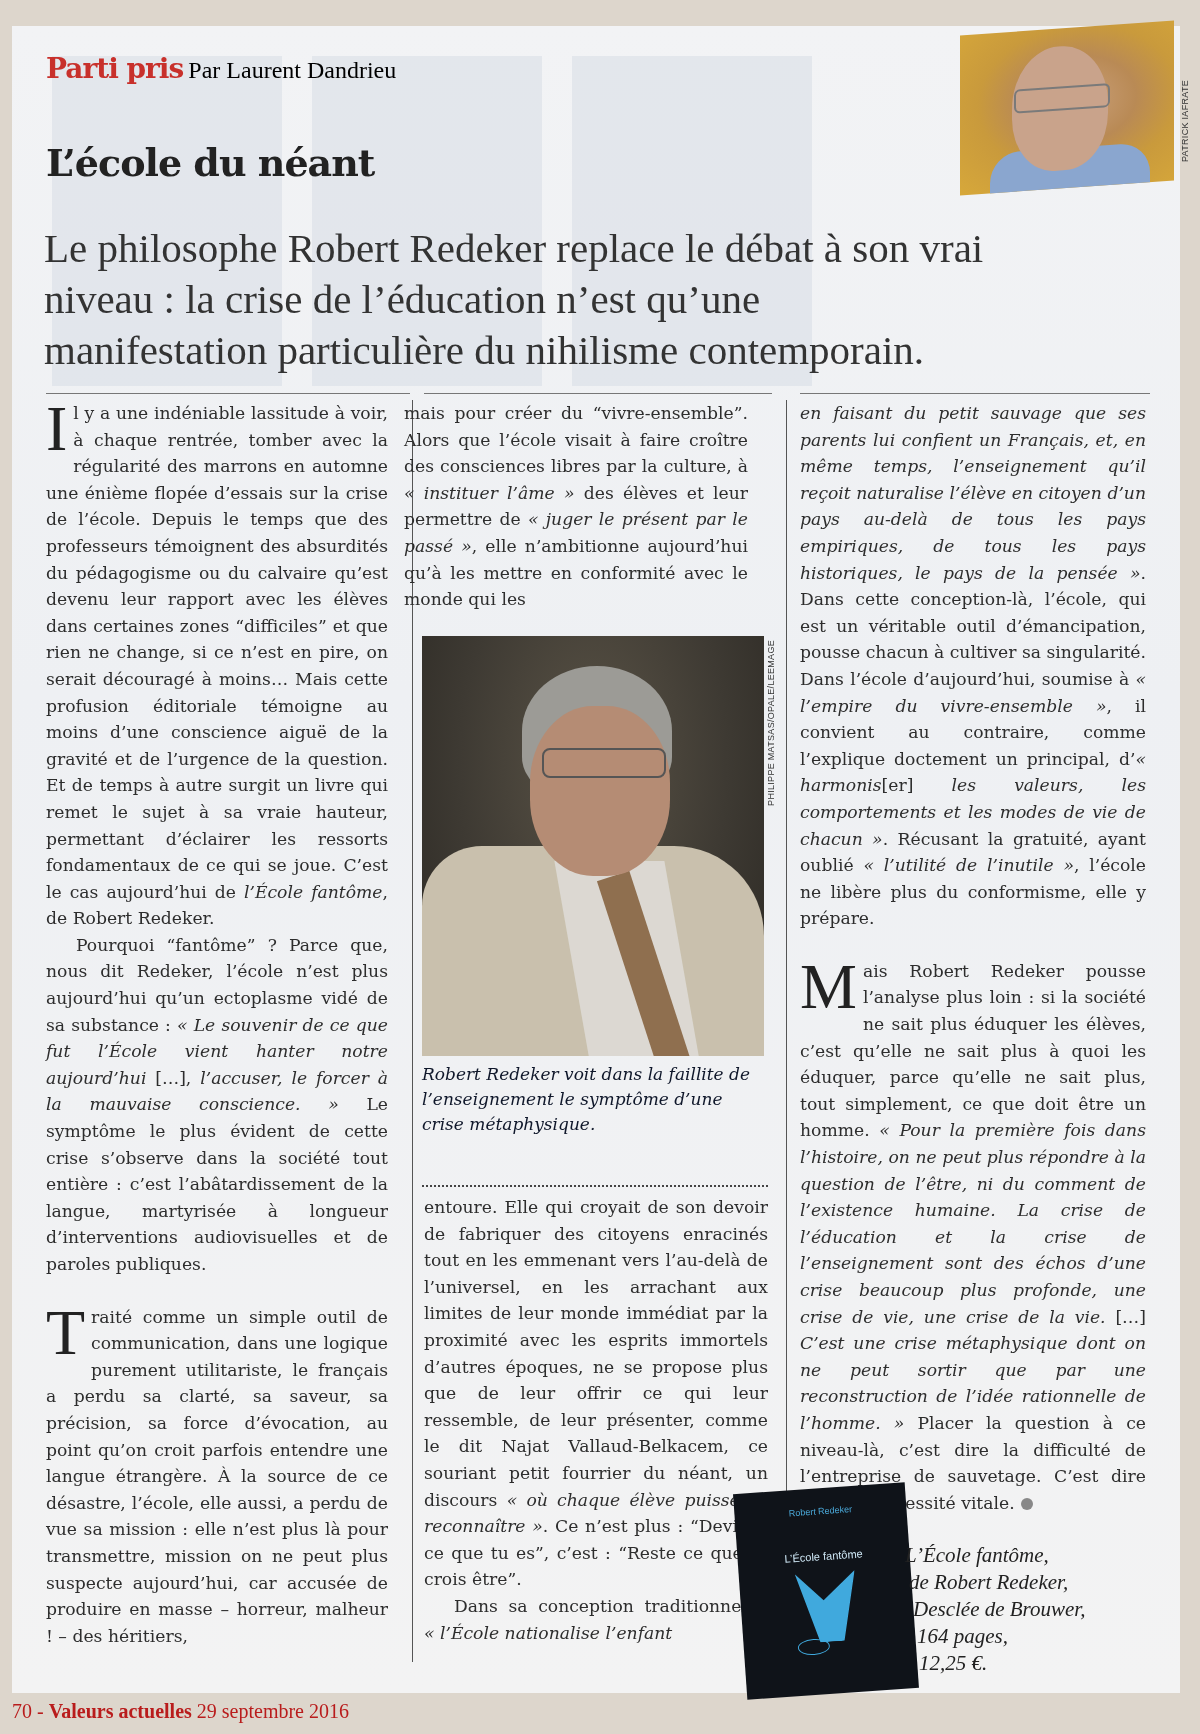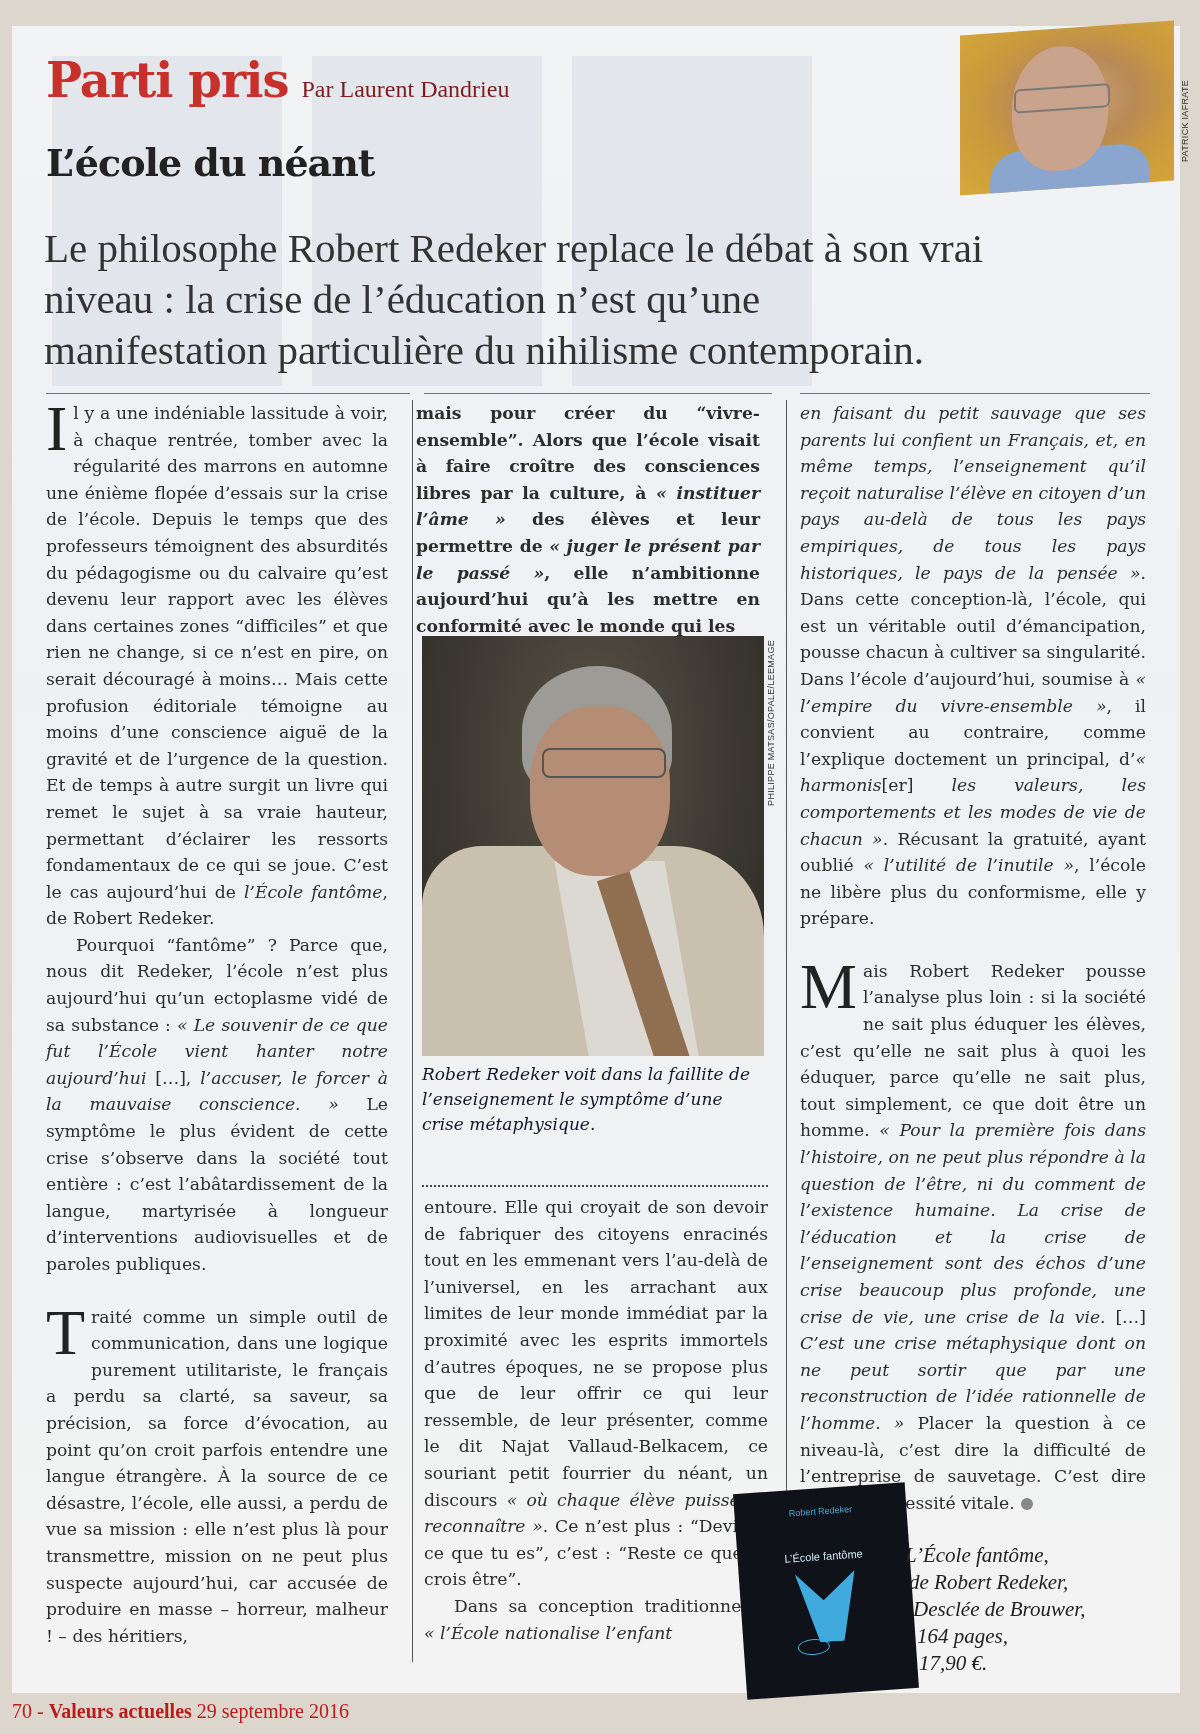--- a/index.html
+++ b/index.html
@@ -7,22 +7,22 @@
       width:1200px; height:1734px; position:relative; overflow:hidden;
       background:#ddd6cc;
       font-family:"DejaVu Serif", serif; color:#2b2b2b;
     }
     .page {
       position:absolute; left:12px; top:26px; width:1168px; height:1667px;
       background:linear-gradient(180deg,#f2f3f5 0%, #eef0f3 40%, #f3f3f3 100%);
     }
     .ghost { position:absolute; background:rgba(200,210,222,0.35); }
     .kicker { position:absolute; left:46px; top:52px; white-space:nowrap; }
-    .kicker .brand { font-family:"DejaVu Serif", serif; font-weight:bold; color:#c8302b; font-size:48px; letter-spacing:-1px; }
-    .kicker .byline { font-family:"Liberation Serif", serif; font-size:24px; color:#7f1d1d; margin-left:8px; }
+    .kicker .brand { font-family:"DejaVu Serif", serif; font-weight:bold; color:#c8302b; font-size:28px; letter-spacing:-1px; }
+    .kicker .byline { font-family:"Liberation Serif", serif; font-size:24px; color:#000000; }
     .headline { position:absolute; left:46px; top:140px; font-family:"DejaVu Serif", serif; font-weight:bold; font-size:38px; color:#222; letter-spacing:-1px; }
     .deck { position:absolute; left:44px; top:200px; width:940px; font-family:"Liberation Serif", serif; font-size:41px; line-height:51px; color:#333;margin-top:23px; }
     .author-photo {
       position:absolute; left:960px; top:28px; width:214px; height:160px;
       background:radial-gradient(ellipse at 55% 45%, #caa07a 0%, #b98a55 35%, #c99a3c 60%, #d7a83a 100%);
       transform:skewY(-4deg); overflow:hidden;
     }
     .author-photo .head { position:absolute; left:52px; top:18px; width:96px; height:124px; border-radius:48% 48% 44% 44%; background:#c9a38b; }
     .author-photo .glasses { position:absolute; left:54px; top:58px; width:92px; height:20px; border:2px solid #7a7a7a; border-radius:6px; }
     .author-photo .shirt { position:absolute; left:30px; top:120px; width:160px; height:60px; background:#8aa6cf; border-radius:30px 30px 0 0; }
@@ -97,21 +97,21 @@
     <span class="dropcap">I</span><span>l y a une indéniable lassitude à voir, à chaque rentrée, tomber avec la régularité des marrons en automne une énième flopée d’essais sur la crise de l’école. Depuis le temps que des professeurs témoignent des absurdités du pédagogisme ou du calvaire qu’est devenu leur rapport avec les élèves dans certaines zones “difficiles” et que rien ne change, si ce n’est en pire, on serait découragé à moins… Mais cette profusion éditoriale témoigne au moins d’une conscience aiguë de la gravité et de l’urgence de la question. Et de temps à autre surgit un livre qui remet le sujet à sa vraie hauteur, permettant d’éclairer les ressorts fondamentaux de ce qui se joue. C’est le cas aujourd’hui de </span><i>l’École fantôme</i><span>, de Robert Redeker.</span>
   </p>
   <p class="indent">
     <span>Pourquoi “fantôme” ? Parce que, nous dit Redeker, l’école n’est plus aujourd’hui qu’un ectoplasme vidé de sa substance : </span><i>« Le souvenir de ce que fut l’École vient hanter notre aujourd’hui</i><span> […], </span><i>l’accuser, le forcer à la mauvaise conscience. »</i><span> Le symptôme le plus évident de cette crise s’observe dans la société tout entière : c’est l’abâtardissement de la langue, martyrisée à longueur d’interventions audiovisuelles et de paroles publiques.</span>
   </p>
   <p style="margin-top:26px;">
     <span class="dropcap">T</span><span>raité comme un simple outil de communication, dans une logique purement utilitariste, le français a perdu sa clarté, sa saveur, sa précision, sa force d’évocation, au point qu’on croit parfois entendre une langue étrangère. À la source de ce désastre, l’école, elle aussi, a perdu de vue sa mission : elle n’est plus là pour transmettre, mission on ne peut plus suspecte aujourd’hui, car accusée de produire en masse – horreur, malheur ! – des héritiers,</span>
   </p>
 </div>
 
-<div class="col" style="left:416px;top:400px;width:344px;font-weight:bold;">
+<div class="col" style="left:404px;top:400px;width:344px;">
   <p>
     <span>mais pour créer du “vivre-ensemble”. Alors que l’école visait à faire croître des consciences libres par la culture, à </span><i>« instituer l’âme »</i><span> des élèves et leur permettre de </span><i>« juger le présent par le passé »</i><span>, elle n’ambitionne aujourd’hui qu’à les mettre en conformité avec le monde qui les</span>
   </p>
 </div>
 
 <div class="photo-main">
   <div class="jacket"></div>
   <div class="shirt"></div>
   <div class="tie"></div>
   <div class="hair"></div>
@@ -145,18 +145,18 @@
   <div class="b-title">L’École fantôme</div>
   <div class="b-shape"></div>
   <div class="b-glasses"></div>
 </div>
 
 <div class="book-info">
   <div class="title">L’École fantôme,</div>
   <div style="padding-left:4px;">de Robert Redeker,</div>
   <div style="padding-left:8px;">Desclée de Brouwer,</div>
   <div style="padding-left:12px;">164 pages,</div>
-  <div style="padding-left:14px;">17,90 €.</div>
+  <div style="padding-left:14px;">12,25 €.</div>
 </div>
 
 <div class="footer">
   <span>70 - </span><b>Valeurs actuelles</b><span> 29 septembre 2016</span>
 </div>
 
 </body></html>

